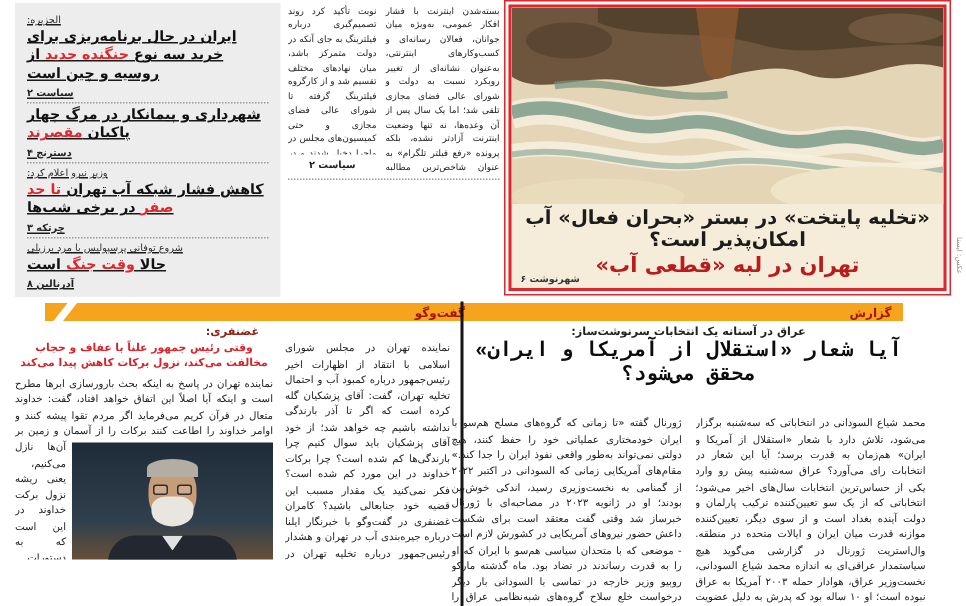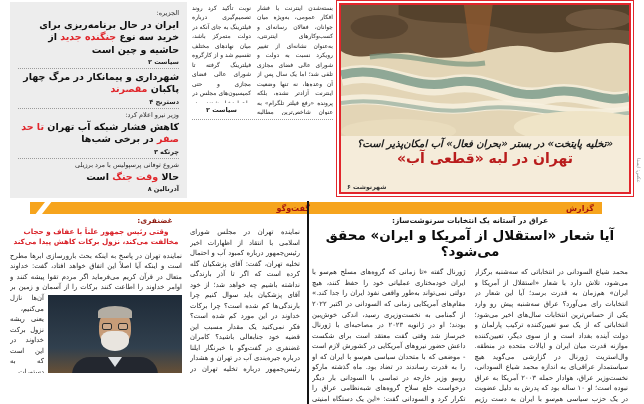--- a/index.html
+++ b/index.html
@@ -3,21 +3,21 @@
 <meta charset="utf-8">
 <style>
   html,body{margin:0;padding:0;background:#fff;}
   *{box-sizing:border-box;}
   .page{position:relative;width:644px;height:404px;background:#fff;overflow:hidden;
         font-family:"DejaVu Sans",sans-serif;direction:rtl;color:#1a1a1a;}
 
   
   .briefs{position:absolute;left:10px;top:2px;width:177px;height:196px;background:#ededed;
           padding:5px 8px 3px;display:flex;flex-direction:column;justify-content:space-between;}
-  .brief{text-align:right;padding:2px 0;}
+  .brief{text-align:left;padding:2px 0;text-decoration:underline;}
   .brief + .brief{border-top:1px dotted #9a9a9a;}
   .brief .kicker{font-size:6.5px;color:#2b2b2b;margin-bottom:2px;}
   .brief .hl{font-size:9.5px;font-weight:bold;line-height:1.3;color:#111;}
   .brief .hl .red{color:#e0262b;}
   .brief .ref{font-size:6.5px;font-weight:bold;margin-top:2px;color:#222;}
 
   
   .mid{position:absolute;left:192px;top:3px;width:141px;height:194px;}
   .mid-cols{display:flex;gap:6px;height:112px;overflow:hidden;}
   .mid-col{font-size:6px;line-height:1.58;text-align:justify;color:#222;overflow:hidden;}
@@ -32,21 +32,21 @@
   .teaser .ref{font-size:6.5px;font-weight:bold;margin-top:3px;}
 
   
   .lead{position:absolute;left:336px;top:0;width:298px;height:197px;
         border:1px solid #e2252b;padding:2px;background:#fff;}
   .lead-inner{border:2px solid #e2252b;width:100%;height:100%;background:#f5ecda;
               display:flex;flex-direction:column;overflow:hidden;position:relative;}
   .lead-photo{width:100%;height:131px;flex:none;}
   .lead-photo svg{display:block;width:100%;height:100%;}
   .lead-text{flex:1;text-align:center;position:relative;padding-top:2px;}
-  .lead-text .kicker{font-size:10px;font-weight:bold;color:#1c1c1c;font-style:italic;}
+  .lead-text .kicker{font-size:13px;font-weight:bold;color:#1c1c1c;}
   .lead-text .hl{font-size:14px;font-weight:bold;color:#b91c1c;letter-spacing:-.3px;margin-top:1px;}
   .lead-text .ref{position:absolute;bottom:2px;left:6px;font-size:6.3px;font-weight:bold;color:#333;}
   .lead-credit{position:absolute;left:636px;top:158px;writing-mode:vertical-rl;
                font-size:4.8px;color:#8a8a8a;letter-spacing:.5px;}
 
   
   .sbar{position:absolute;top:202px;height:12px;background:#f6a41d;display:flex;
         align-items:center;justify-content:flex-start;overflow:hidden;}
   .sbar .lbl{font-size:8px;font-weight:bold;color:#a5150f;padding:0 8px;}
   .sbar .slash{position:absolute;width:5px;height:22px;background:#fff;transform:rotate(38deg);}
@@ -81,35 +81,35 @@
   .mp-hair{position:absolute;top:11px;left:50px;width:34px;height:12px;background:#b3ada3;
            border-radius:50% 50% 0 0;}
   .mp-beard{position:absolute;top:36px;left:53px;width:28px;height:20px;background:#e9e5df;
             border-radius:40% 40% 55% 55%;}
   .mp-glasses{position:absolute;top:28px;left:54px;width:26px;height:7px;}
   .mp-glasses i{position:absolute;top:0;width:10px;height:7px;border:1px solid #2e2e2e;
                 border-radius:2px;background:rgba(255,255,255,.15);}
   .mp-glasses i.l{left:0;} .mp-glasses i.r{right:0;}
 
   
-  .report{position:absolute;left:312px;top:216px;width:316px;height:188px;overflow:hidden;}
+  .report{position:absolute;left:301px;top:216px;width:316px;height:188px;overflow:hidden;}
   .report .art-kicker{color:#222;font-weight:bold;}
-  .report .art-hl{font-size:13.5px;line-height:1.2;margin-bottom:8px;}
+  .report .art-hl{font-size:13.5px;line-height:1.2;margin-bottom:18px;font-family:Liberation Mono, monospace;}
   .rep-cols{display:flex;gap:9px;}
   .rep-col{flex:1;height:148px;}
 </style>
 </head>
 <body>
 
 <div class="page">
 
   <div class="briefs">
     <div class="brief">
       <div class="kicker">الجزیره:</div>
-      <div class="hl"><span>ایران در حال برنامه‌ریزی برای خرید سه نوع </span><span class="red">جنگنده جدید</span><span> از حاشیه و چین است</span></div>
+      <div class="hl"><span>ایران در حال برنامه‌ریزی برای خرید سه نوع </span><span class="red">جنگنده جدید</span><span> از روسیه و چین است</span></div>
       <div class="ref">سیاست ۲</div>
     </div>
     <div class="brief">
       <div class="hl"><span>شهرداری و پیمانکار در مرگ چهار پاکبان </span><span class="red">مقصرند</span><span></span></div>
       <div class="ref">دسترنج ۴</div>
     </div>
     <div class="brief">
       <div class="kicker">وزیر نیرو اعلام کرد:</div>
       <div class="hl"><span>کاهش فشار شبکه آب تهران </span><span class="red">تا حد صفر</span><span> در برخی شب‌ها</span></div>
       <div class="ref">چرتکه ۳</div>

